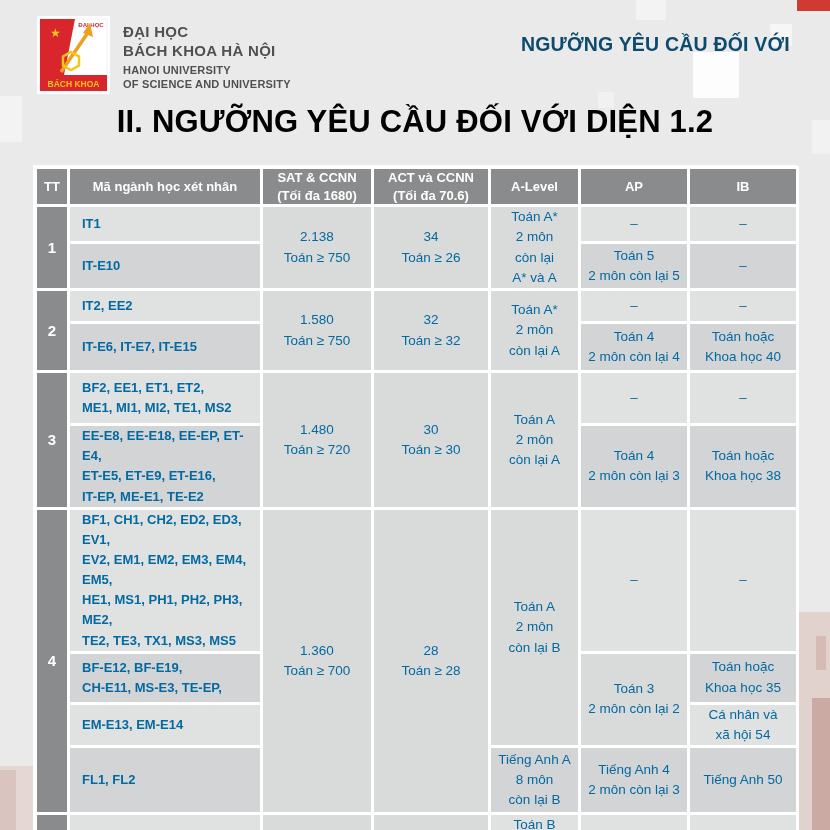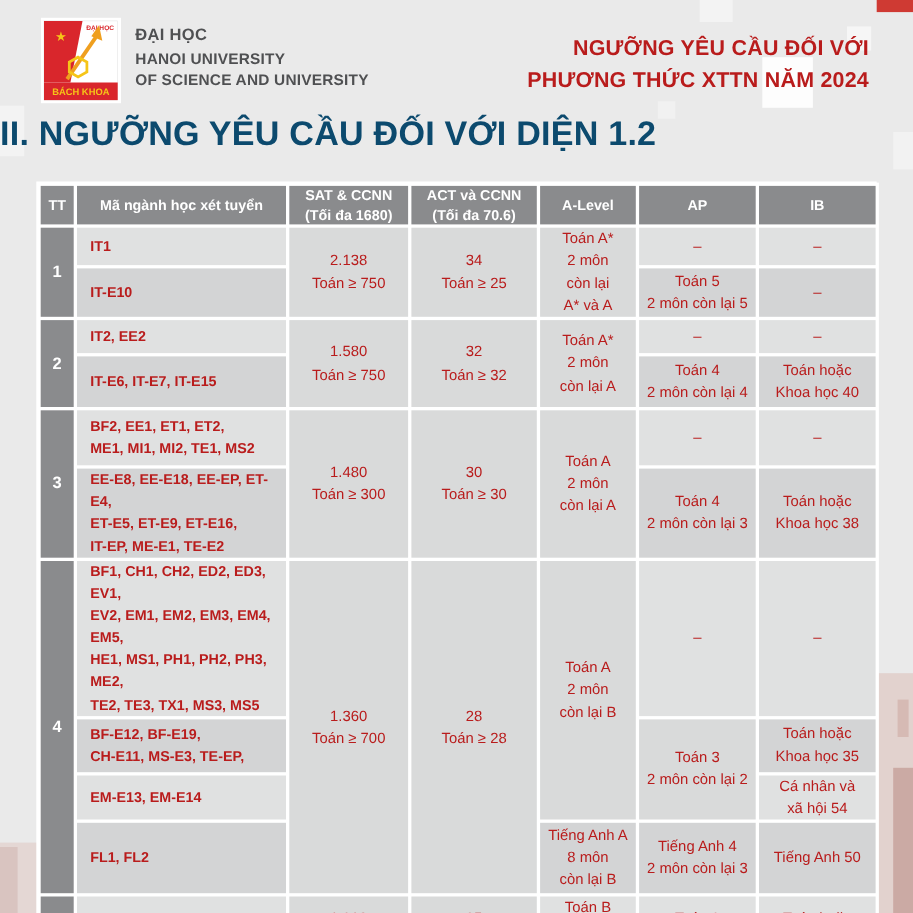--- a/index.html
+++ b/index.html
@@ -7,34 +7,34 @@
   body { font-family:"Liberation Sans", sans-serif; background:#eaeaea; position:relative; overflow:hidden; }
   .page { position:absolute; inset:0; }
 
   
   .sq { position:absolute; }
 
   
   .brand { position:absolute; left:37px; top:16px; display:flex; gap:13px; }
   .brand-text { margin-top:7px; color:#4f5052; }
   .brand-l1, .brand-l2 { font-size:15px; font-weight:bold; letter-spacing:.3px; line-height:1.25; }
-  .brand-l3, .brand-l4 { font-size:14px; font-weight:bold; letter-spacing:.2px; line-height:1.35; }
+  .brand-l3, .brand-l4 { font-size:11px; font-weight:bold; letter-spacing:.2px; line-height:1.35; }
   .brand-l3 { margin-top:2px; }
 
-  .top-title { position:absolute; right:40px; top:30px; text-align:right; color:#b91c1c; font-weight:bold; font-size:19.5px; line-height:1.5; letter-spacing:.2px; }
-
-  .main-title { position:absolute; left:0; top:104px; width:100%; text-align:left; color:#0c4a6e; font-weight:bold; font-size:31px; letter-spacing:.2px; }
+  .top-title { position:absolute; right:40px; top:30px; text-align:right; color:#0c4a6e; font-weight:bold; font-size:19.5px; line-height:1.5; letter-spacing:.2px; }
+
+  .main-title { position:absolute; left:0; top:104px; width:100%; text-align:center; color:#000000; font-weight:bold; font-size:31px; letter-spacing:.2px; }
 
   
   .table-wrap { position:absolute; left:33px; top:165px; width:764px; background:#ffffff; padding:1px; }
   table { border-collapse:separate; border-spacing:3px; width:100%; table-layout:fixed; background:#ffffff; }
   td, th { vertical-align:middle; }
   .hdr { background:#8a8b8d; color:#ffffff; font-weight:bold; font-size:13px; text-align:center; white-space:pre-line; line-height:1.35; }
   .tt  { background:#8a8b8d; color:#ffffff; font-weight:bold; font-size:15px; text-align:center; }
-  .cell { color:#b91c1c; font-size:13.5px; text-align:center; white-space:pre-line; line-height:1.5;margin-top:48px; }
+  .cell { color:#0369a1; font-size:13.5px; text-align:center; white-space:pre-line; line-height:1.5;margin-top:48px; }
   .codes { text-align:left; padding-left:12px; padding-right:6px; font-weight:bold; font-size:13px; line-height:1.55; }
   .row-light { background:#e0e1e1; }
   .row-dark  { background:#d3d4d5; }
   .merged    { background:#d9dada; }
 </style>
 </head>
 <body>
 
 <div class="page">
 
@@ -65,63 +65,63 @@
       <text x="13" y="21" font-size="12" fill="#f5c518">★</text>
       <text x="54" y="11" font-size="6" font-weight="bold" fill="#d9262c" text-anchor="middle">ĐẠI HỌC</text>
       <line x1="24" y1="56" x2="50" y2="18" stroke="#ef9f1f" stroke-width="3.5"></line>
       <polygon points="46,17 56,21 53,7" fill="#ef9f1f"></polygon>
       <polygon points="34,36 42,40.5 42,49.5 34,54 26,49.5 26,40.5" fill="none" stroke="#f5c518" stroke-width="2.5"></polygon>
       <rect x="3" y="59" width="67" height="16" fill="#d9262c"></rect>
       <text x="36.5" y="70.5" font-size="8.5" font-weight="bold" fill="#f5c518" text-anchor="middle">BÁCH KHOA</text>
     </svg>
     <div class="brand-text">
       <div class="brand-l1">ĐẠI HỌC</div>
+      <div class="brand-l2">BÁCH KHOA HÀ NỘI</div>
       <div class="brand-l3">HANOI UNIVERSITY</div>
       <div class="brand-l4">OF SCIENCE AND UNIVERSITY</div>
     </div>
   </div>
 
   <div class="top-title">
     <div>NGƯỠNG YÊU CẦU ĐỐI VỚI</div>
-    <div>PHƯƠNG THỨC XTTN NĂM 2024</div>
   </div>
 
   <div class="main-title">II. NGƯỠNG YÊU CẦU ĐỐI VỚI DIỆN 1.2</div>
 
   <div class="table-wrap">
     <table>
       <colgroup>
         <col style="width:30px">
           <col style="width:190px">
           <col style="width:108px">
           <col style="width:114px">
           <col style="width:87px">
           <col style="width:106px">
           <col style="width:106px">
       </colgroup>
       <tbody>
           <tr style="height:32px">
         <th class="hdr">TT</th>
-        <th class="hdr">Mã ngành học xét tuyển</th>
+        <th class="hdr">Mã ngành học xét nhân</th>
         <th class="hdr">SAT &amp; CCNN
 (Tối đa 1680)</th>
         <th class="hdr">ACT và CCNN
 (Tối đa 70.6)</th>
         <th class="hdr">A-Level</th>
         <th class="hdr">AP</th>
         <th class="hdr">IB</th>
       </tr>
 
       <tr style="height:32px">
         <td class="tt" rowspan="2">1</td>
         <td class="cell codes row-light">IT1</td>
         <td class="cell merged" rowspan="2">2.138
 Toán ≥ 750</td>
         <td class="cell merged" rowspan="2">34
-Toán ≥ 25</td>
+Toán ≥ 26</td>
         <td class="cell merged" rowspan="2">Toán A*
 2 môn
 còn lại
 A* và A</td>
         <td class="cell row-light">–</td>
         <td class="cell row-light">–</td>
       </tr>
       <tr style="height:42px">
         <td class="cell codes row-dark">IT-E10</td>
         <td class="cell row-dark">Toán 5
@@ -148,21 +148,21 @@
 2 môn còn lại 4</td>
         <td class="cell row-dark">Toán hoặc
 Khoa học 40</td>
       </tr>
 
       <tr style="height:50px">
         <td class="tt" rowspan="2">3</td>
         <td class="cell codes row-light">BF2, EE1, ET1, ET2,
 ME1, MI1, MI2, TE1, MS2</td>
         <td class="cell merged" rowspan="2">1.480
-Toán ≥ 300</td>
+Toán ≥ 720</td>
         <td class="cell merged" rowspan="2">30
 Toán ≥ 30</td>
         <td class="cell merged" rowspan="2">Toán A
 2 môn
 còn lại A</td>
         <td class="cell row-light">–</td>
         <td class="cell row-light">–</td>
       </tr>
       <tr style="height:50px">
         <td class="cell codes row-dark">EE-E8, EE-E18, EE-EP, ET-E4,

